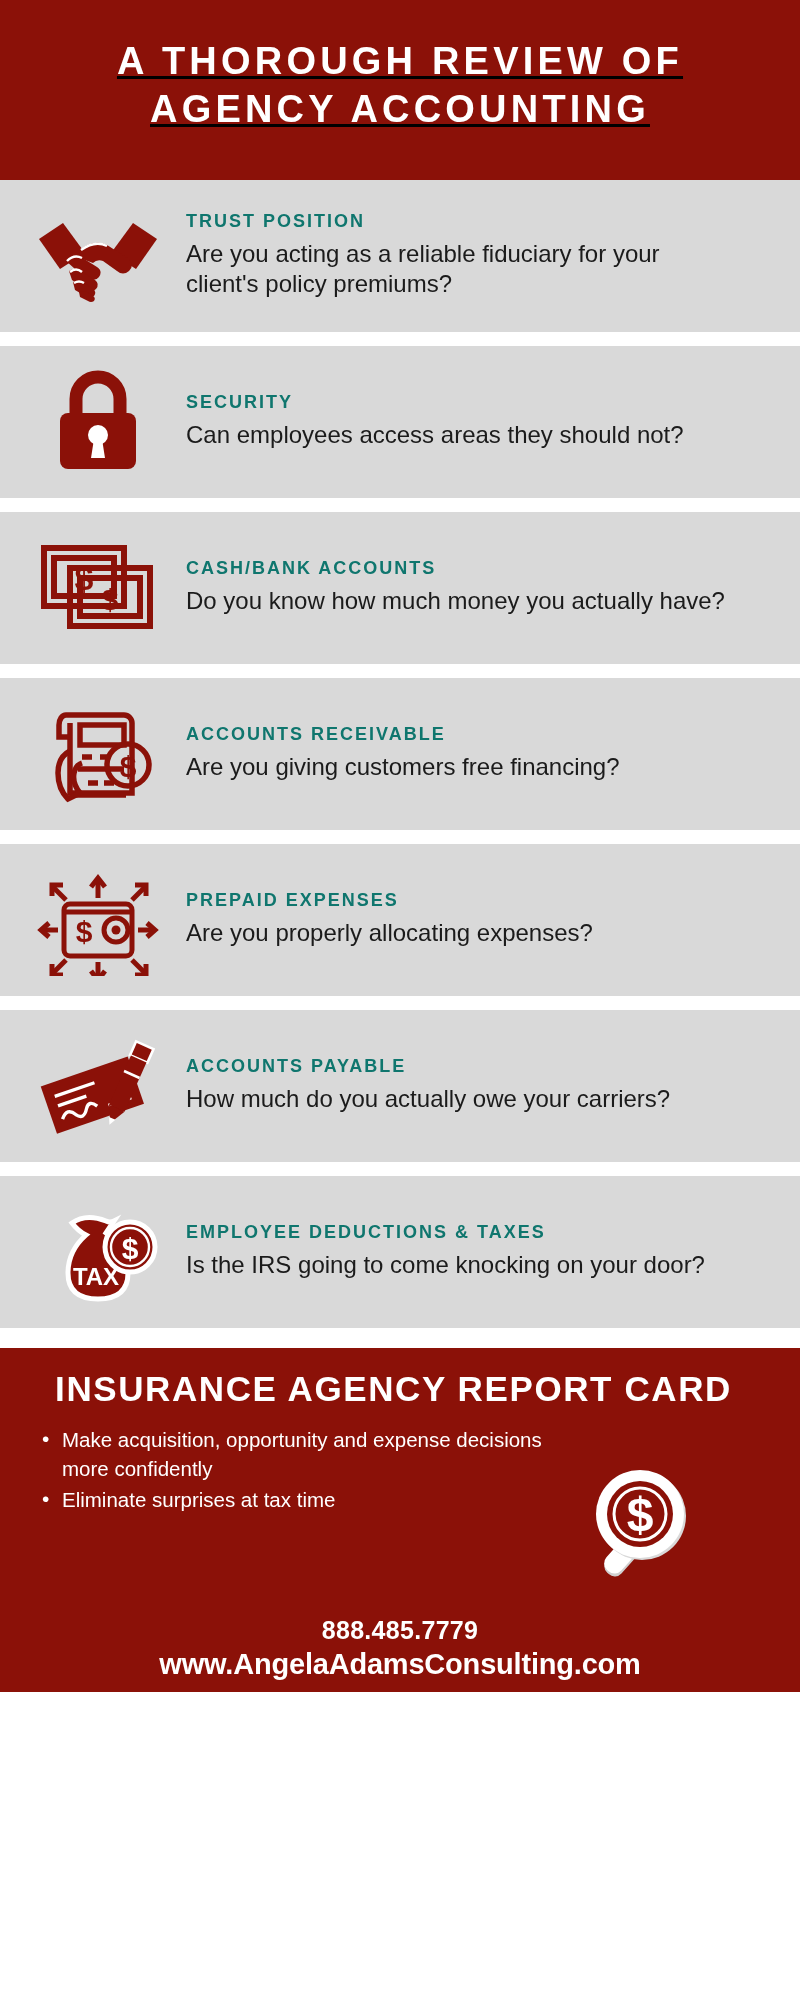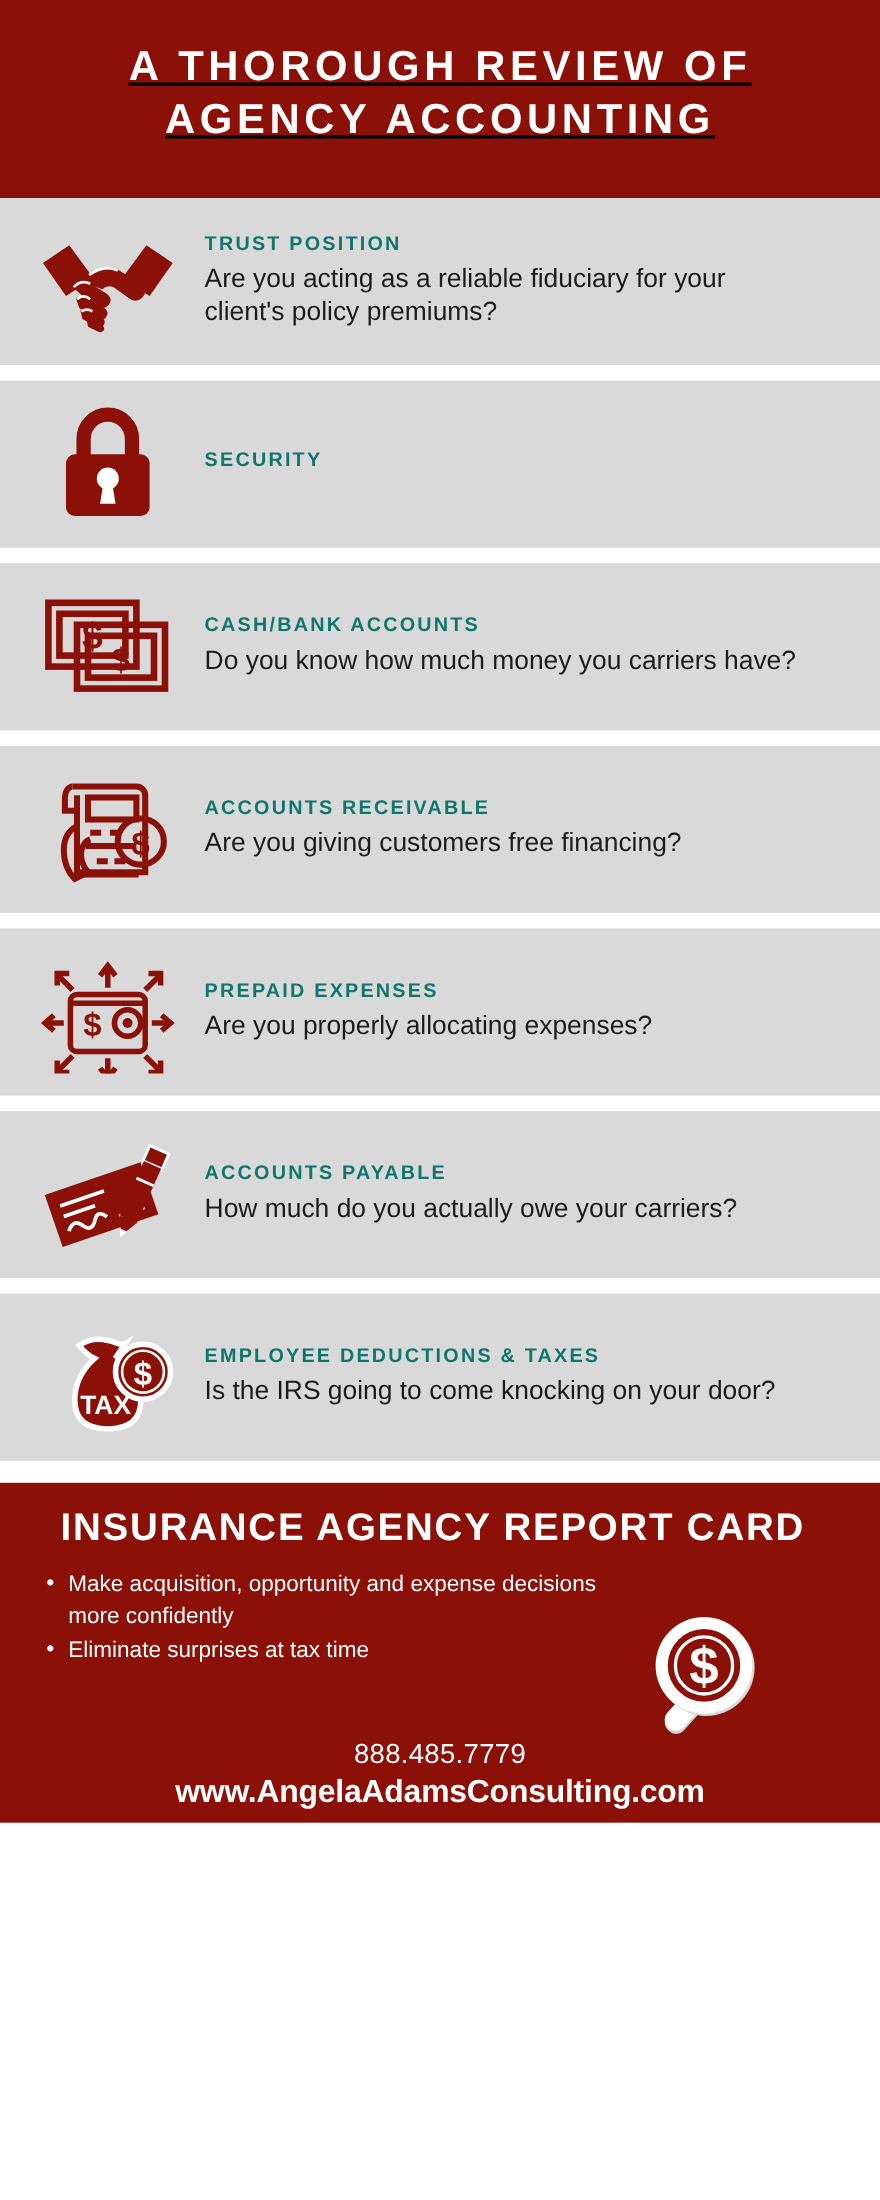--- a/index.html
+++ b/index.html
@@ -64,21 +64,21 @@
   .row-desc {
     font-size:24px;
     color:#1b1b1b;
     line-height:1.28;
     max-width:545px;
   }
 
   
   .footer {
     background:#8b1108;
-    height:309px;
+    height:344px;
     position:relative;
     padding:22px 39px 0 26px;
     overflow:hidden;
     margin-top:20px;
   }
   .footer-title {
     color:#ffffff;
     font-weight:bold;
     font-size:35px;
     letter-spacing:1.6px;
@@ -107,21 +107,21 @@
     top:-1px;
     font-size:21px;
   }
   .footer-contact {
     position:absolute;
     left:0; right:0; bottom:10px;
     text-align:center;
   }
   .footer-phone {
     color:#ffffff;
-    font-weight:normal;
+    font-weight:bold;
     font-size:25px;
     letter-spacing:0.3px;
     line-height:1.2;
     margin-bottom:2px;
   }
   .footer-web {
     color:#ffffff;
     font-weight:bold;
     font-size:29px;
     letter-spacing:-0.2px;
@@ -180,39 +180,40 @@
       <div class="icon-cell">
         <svg width="96" height="106" viewBox="0 0 96 106">
           <path d="M26 48 V30 a22 22 0 0 1 44 0 V48" fill="none" stroke="#8b1108" stroke-width="13"></path>
           <rect x="10" y="44" width="76" height="56" rx="8" fill="#8b1108"></rect>
           <circle cx="48" cy="66" r="10" fill="#ffffff"></circle>
           <path d="M44 70 L52 70 L55 89 L41 89 Z" fill="#ffffff"></path>
         </svg>
       </div>
       <div class="text-cell">
         <div class="row-title">SECURITY</div>
+        <div class="row-desc">Can employees access areas they should not?</div>
       </div>
     </div>
 
     <div class="row">
       <div class="icon-cell">
         <svg width="128" height="100" viewBox="0 0 128 100">
           <g fill="none" stroke="#8b1108" stroke-width="6">
             <rect x="36" y="30" width="80" height="58"></rect>
             <rect x="46" y="40" width="60" height="38"></rect>
             <rect x="10" y="10" width="80" height="58"></rect>
             <rect x="20" y="20" width="60" height="38"></rect>
           </g>
           <text x="50" y="52" font-family="'Liberation Sans', sans-serif" font-size="34" font-weight="bold" fill="#8b1108" text-anchor="middle">$</text>
           <text x="76" y="72" font-family="'Liberation Sans', sans-serif" font-size="30" font-weight="bold" fill="#8b1108" text-anchor="middle">$</text>
         </svg>
       </div>
       <div class="text-cell">
         <div class="row-title">CASH/BANK ACCOUNTS</div>
-        <div class="row-desc">Do you know how much money you carriers have?</div>
+        <div class="row-desc">Do you know how much money you actually have?</div>
       </div>
     </div>
 
     <div class="row">
       <div class="icon-cell">
         <svg width="112" height="110" viewBox="0 0 112 110">
           <g fill="none" stroke="#8b1108" stroke-width="5.5">
             <path d="M24 16 h58 a8 8 0 0 1 8 8 v70 h-62 v-70"></path>
             <path d="M24 16 a7 10 0 0 0 -7 10 v12 h12"></path>
             <rect x="38" y="26" width="44" height="20"></rect>

